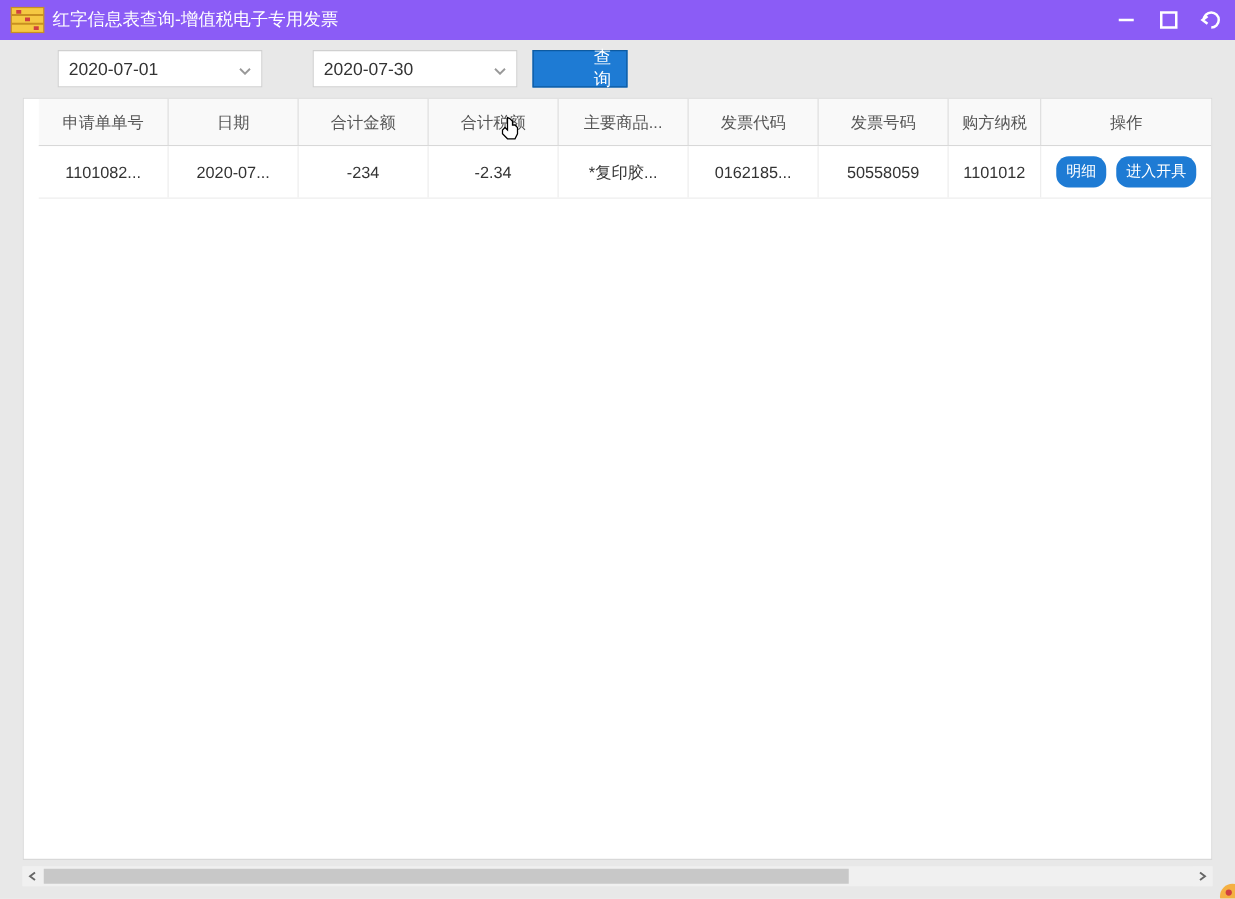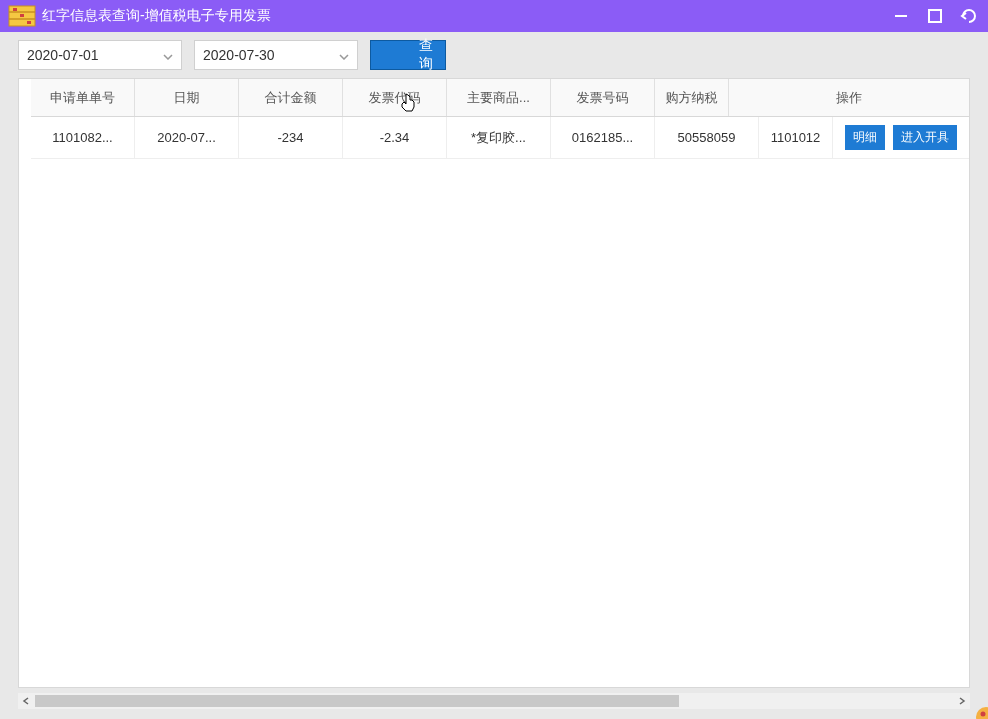--- a/index.html
+++ b/index.html
@@ -66,20 +66,21 @@
       height: 30px;
       border: 1px solid #d0d0d0;
       background: #fff;
       display: flex;
       align-items: center;
       padding: 0 8px;
       font-size: 14px;
       color: #333;
       position: relative;
       cursor: pointer;
+      margin-left: 28px;
     }
     .date-select .caret {
       position: absolute;
       right: 8px;
       top: 50%;
       transform: translateY(-50%);
     }
     .query-btn {
       width: 76px;
       height: 30px;
@@ -158,21 +159,21 @@
       align-items: center;
       justify-content: center;
     }
     .small-btn {
       background: #1e7bd4;
       color: #fff;
       border: none;
       font-size: 12px;
       padding: 4px 8px;
       cursor: pointer;
-      border-radius: 0;
+      border-radius: 10px;
     }
     .h-scrollbar {
       position: absolute;
       left: 18px;
       right: 18px;
       bottom: 10px;
       height: 16px;
       background: #f0f0f0;
       display: flex;
       align-items: center;
@@ -272,22 +273,23 @@
     <svg width="18" height="22" viewBox="0 0 18 22">
       <path d="M6 2 L6 12 L4 10 L2 12 L2 15 L6 19 L12 19 L14 15 L14 10 L12 8 L10 8 L10 5 L8 3 Z" fill="#fff" stroke="#000" stroke-width="1"></path>
     </svg>
   </div>
 
   <div class="table-container">
     <div class="table-header">
       <div class="th col-0">申请单单号</div>
       <div class="th col-1">日期</div>
       <div class="th col-2">合计金额</div>
+      <div class="th col-3">合计税额</div>
+      <div class="th col-4">主要商品...</div>
       <div class="th col-5">发票代码</div>
-      <div class="th col-4">主要商品...</div>
       <div class="th col-6">发票号码</div>
       <div class="th col-7">购方纳税</div>
       <div class="th col-8">操作</div>
     </div>
     <div class="table-row">
       <div class="td col-0">1101082...</div>
       <div class="td col-1">2020-07...</div>
       <div class="td col-2">-234</div>
       <div class="td col-3">-2.34</div>
       <div class="td col-4">*复印胶...</div>

